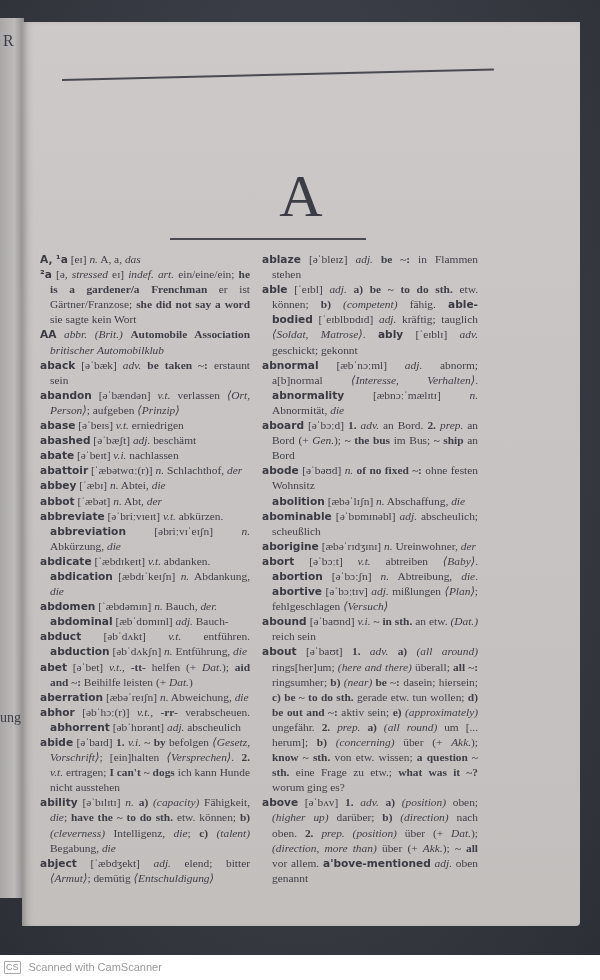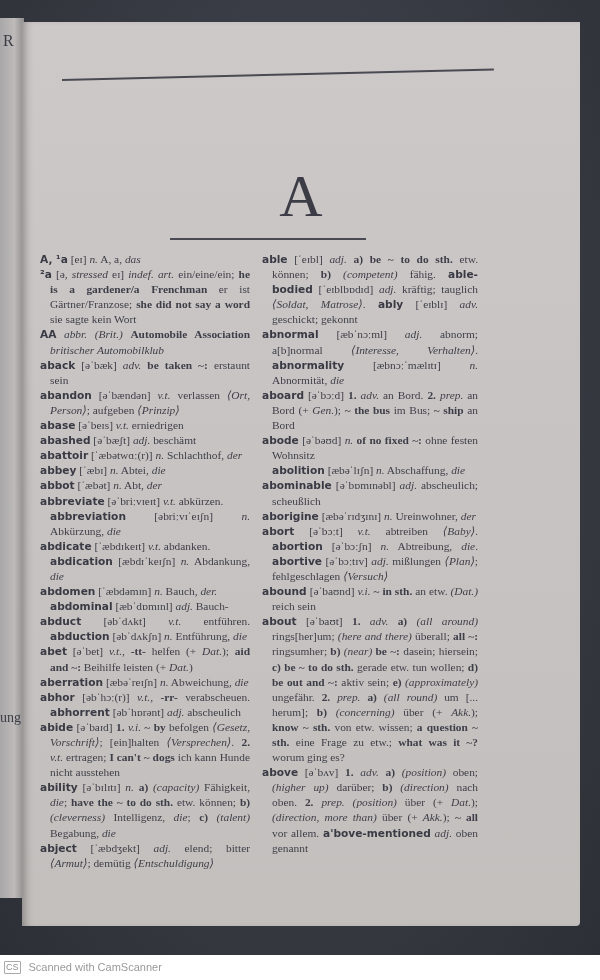--- a/index.html
+++ b/index.html
@@ -73,38 +73,40 @@
   <div class="letter-rule"></div>
 
   <div class="col left">
       <p class="entry"><span class="hw">A, ¹a</span><span class="ph"> [eɪ] </span><span class="i">n.</span><span> A, a, </span><span class="i">das</span></p>
       <p class="entry"><span class="hw">²a</span><span class="ph"> [ə, </span><span class="i">stressed</span><span class="ph"> eɪ] </span><span class="i">indef. art.</span><span> ein/eine/ein; </span><span class="b">he is a gardener/a Frenchman</span><span> er ist Gärtner/Franzose; </span><span class="b">she did not say a word</span><span> sie sagte kein Wort</span></p>
       <p class="entry"><span class="hw">AA</span><span class="i"> abbr. (Brit.) </span><span class="b">Automobile Association</span><span class="i"> britischer Automobilklub</span></p>
       <p class="entry"><span class="hw">aback</span><span class="ph"> [əˈbæk] </span><span class="i">adv.</span><span class="b"> be taken ~:</span><span> erstaunt sein</span></p>
       <p class="entry"><span class="hw">abandon</span><span class="ph"> [əˈbændən] </span><span class="i">v.t.</span><span> verlassen </span><span class="i">⟨Ort, Person⟩</span><span>; aufgeben </span><span class="i">⟨Prinzip⟩</span></p>
       <p class="entry"><span class="hw">abase</span><span class="ph"> [əˈbeɪs] </span><span class="i">v.t.</span><span> erniedrigen</span></p>
       <p class="entry"><span class="hw">abashed</span><span class="ph"> [əˈbæʃt] </span><span class="i">adj.</span><span> beschämt</span></p>
+      <p class="entry"><span class="hw">abate</span><span class="ph"> [əˈbeɪt] </span><span class="i">v.i.</span><span> nachlassen</span></p>
       <p class="entry"><span class="hw">abattoir</span><span class="ph"> [ˈæbətwɑː(r)] </span><span class="i">n.</span><span> Schlachthof, </span><span class="i">der</span></p>
       <p class="entry"><span class="hw">abbey</span><span class="ph"> [ˈæbɪ] </span><span class="i">n.</span><span> Abtei, </span><span class="i">die</span></p>
       <p class="entry"><span class="hw">abbot</span><span class="ph"> [ˈæbət] </span><span class="i">n.</span><span> Abt, </span><span class="i">der</span></p>
       <p class="entry"><span class="hw">abbreviate</span><span class="ph"> [əˈbriːvɪeɪt] </span><span class="i">v.t.</span><span> abkürzen.</span></p>
       <p class="entry sub"><span class="hw">abbreviation</span><span class="ph"> [əbriːvɪˈeɪʃn] </span><span class="i">n.</span><span> Abkürzung, </span><span class="i">die</span></p>
       <p class="entry"><span class="hw">abdicate</span><span class="ph"> [ˈæbdɪkeɪt] </span><span class="i">v.t.</span><span> abdanken.</span></p>
       <p class="entry sub"><span class="hw">abdication</span><span class="ph"> [æbdɪˈkeɪʃn] </span><span class="i">n.</span><span> Abdankung, </span><span class="i">die</span></p>
       <p class="entry"><span class="hw">abdomen</span><span class="ph"> [ˈæbdəmɪn] </span><span class="i">n.</span><span> Bauch, </span><span class="i">der.</span></p>
       <p class="entry sub"><span class="hw">abdominal</span><span class="ph"> [æbˈdɒmɪnl] </span><span class="i">adj.</span><span> Bauch-</span></p>
       <p class="entry"><span class="hw">abduct</span><span class="ph"> [əbˈdʌkt] </span><span class="i">v.t.</span><span> entführen. </span><span class="hw">abduction</span><span class="ph"> [əbˈdʌkʃn] </span><span class="i">n.</span><span> Entführung, </span><span class="i">die</span></p>
       <p class="entry"><span class="hw">abet</span><span class="ph"> [əˈbet] </span><span class="i">v.t.,</span><span class="b"> -tt-</span><span> helfen (+ </span><span class="i">Dat.</span><span>); </span><span class="b">aid and ~:</span><span> Beihilfe leisten (+ </span><span class="i">Dat.</span><span>)</span></p>
       <p class="entry"><span class="hw">aberration</span><span class="ph"> [æbəˈreɪʃn] </span><span class="i">n.</span><span> Abweichung, </span><span class="i">die</span></p>
       <p class="entry"><span class="hw">abhor</span><span class="ph"> [əbˈhɔː(r)] </span><span class="i">v.t.,</span><span class="b"> -rr-</span><span> verabscheuen. </span><span class="hw">abhorrent</span><span class="ph"> [əbˈhɒrənt] </span><span class="i">adj.</span><span> abscheulich</span></p>
       <p class="entry"><span class="hw">abide</span><span class="ph"> [əˈbaɪd] </span><span class="b">1. </span><span class="i">v.i.</span><span class="b"> ~ by</span><span> befolgen </span><span class="i">⟨Gesetz, Vorschrift⟩</span><span>; [ein]halten </span><span class="i">⟨Versprechen⟩</span><span>. </span><span class="b">2. </span><span class="i">v.t.</span><span> ertragen; </span><span class="b">I can't ~ dogs</span><span> ich kann Hunde nicht ausstehen</span></p>
       <p class="entry"><span class="hw">ability</span><span class="ph"> [əˈbɪlɪtɪ] </span><span class="i">n.</span><span class="b"> a) </span><span class="i">(capacity)</span><span> Fähigkeit, </span><span class="i">die</span><span>; </span><span class="b">have the ~ to do sth.</span><span> etw. können; </span><span class="b">b) </span><span class="i">(cleverness)</span><span> Intelligenz, </span><span class="i">die</span><span>; </span><span class="b">c) </span><span class="i">(talent)</span><span> Begabung, </span><span class="i">die</span></p>
       <p class="entry"><span class="hw">abject</span><span class="ph"> [ˈæbdʒekt] </span><span class="i">adj.</span><span> elend; bitter </span><span class="i">⟨Armut⟩</span><span>; demütig </span><span class="i">⟨Entschuldigung⟩</span></p>
     </div>
   <div class="col right">
+      <p class="entry"><span class="hw">ablaze</span><span class="ph"> [əˈbleɪz] </span><span class="i">adj.</span><span class="b"> be ~:</span><span> in Flammen stehen</span></p>
       <p class="entry"><span class="hw">able</span><span class="ph"> [ˈeɪbl] </span><span class="i">adj.</span><span class="b"> a) be ~ to do sth.</span><span> etw. können; </span><span class="b">b) </span><span class="i">(competent)</span><span> fähig. </span><span class="hw">able-bodied</span><span class="ph"> [ˈeɪblbɒdɪd] </span><span class="i">adj.</span><span> kräftig; tauglich </span><span class="i">⟨Soldat, Matrose⟩</span><span>. </span><span class="hw">ably</span><span class="ph"> [ˈeɪblɪ] </span><span class="i">adv.</span><span> geschickt; gekonnt</span></p>
       <p class="entry"><span class="hw">abnormal</span><span class="ph"> [æbˈnɔːml] </span><span class="i">adj.</span><span> abnorm; a[b]normal </span><span class="i">⟨Interesse, Verhalten⟩</span><span>. </span><span class="hw">abnormality</span><span class="ph"> [æbnɔːˈmælɪtɪ] </span><span class="i">n.</span><span> Abnormität, </span><span class="i">die</span></p>
       <p class="entry"><span class="hw">aboard</span><span class="ph"> [əˈbɔːd] </span><span class="b">1. </span><span class="i">adv.</span><span> an Bord. </span><span class="b">2. </span><span class="i">prep.</span><span> an Bord (+ </span><span class="i">Gen.</span><span>); </span><span class="b">~ the bus</span><span> im Bus; </span><span class="b">~ ship</span><span> an Bord</span></p>
       <p class="entry"><span class="hw">abode</span><span class="ph"> [əˈbəʊd] </span><span class="i">n.</span><span class="b"> of no fixed ~:</span><span> ohne festen Wohnsitz</span></p>
       <p class="entry sub"><span class="hw">abolition</span><span class="ph"> [æbəˈlɪʃn] </span><span class="i">n.</span><span> Abschaffung, </span><span class="i">die</span></p>
       <p class="entry"><span class="hw">abominable</span><span class="ph"> [əˈbɒmɪnəbl] </span><span class="i">adj.</span><span> abscheulich; scheußlich</span></p>
       <p class="entry"><span class="hw">aborigine</span><span class="ph"> [æbəˈrɪdʒɪnɪ] </span><span class="i">n.</span><span> Ureinwohner, </span><span class="i">der</span></p>
       <p class="entry"><span class="hw">abort</span><span class="ph"> [əˈbɔːt] </span><span class="i">v.t.</span><span> abtreiben </span><span class="i">⟨Baby⟩</span><span>. </span><span class="hw">abortion</span><span class="ph"> [əˈbɔːʃn] </span><span class="i">n.</span><span> Abtreibung, </span><span class="i">die</span><span>. </span><span class="hw">abortive</span><span class="ph"> [əˈbɔːtɪv] </span><span class="i">adj.</span><span> mißlungen </span><span class="i">⟨Plan⟩</span><span>; fehlgeschlagen </span><span class="i">⟨Versuch⟩</span></p>
       <p class="entry"><span class="hw">abound</span><span class="ph"> [əˈbaʊnd] </span><span class="i">v.i.</span><span class="b"> ~ in sth.</span><span> an etw. </span><span class="i">(Dat.)</span><span> reich sein</span></p>
       <p class="entry"><span class="hw">about</span><span class="ph"> [əˈbaʊt] </span><span class="b">1. </span><span class="i">adv.</span><span class="b"> a) </span><span class="i">(all around)</span><span> rings[her]um; </span><span class="i">(here and there)</span><span> überall; </span><span class="b">all ~:</span><span> ringsumher; </span><span class="b">b) </span><span class="i">(near)</span><span class="b"> be ~:</span><span> dasein; hiersein; </span><span class="b">c) be ~ to do sth.</span><span> gerade etw. tun wollen; </span><span class="b">d) be out and ~:</span><span> aktiv sein; </span><span class="b">e) </span><span class="i">(approximately)</span><span> ungefähr. </span><span class="b">2. </span><span class="i">prep.</span><span class="b"> a) </span><span class="i">(all round)</span><span> um [... herum]; </span><span class="b">b) </span><span class="i">(concerning)</span><span> über (+ </span><span class="i">Akk.</span><span>); </span><span class="b">know ~ sth.</span><span> von etw. wissen; </span><span class="b">a question ~ sth.</span><span> eine Frage zu etw.; </span><span class="b">what was it ~?</span><span> worum ging es?</span></p>

